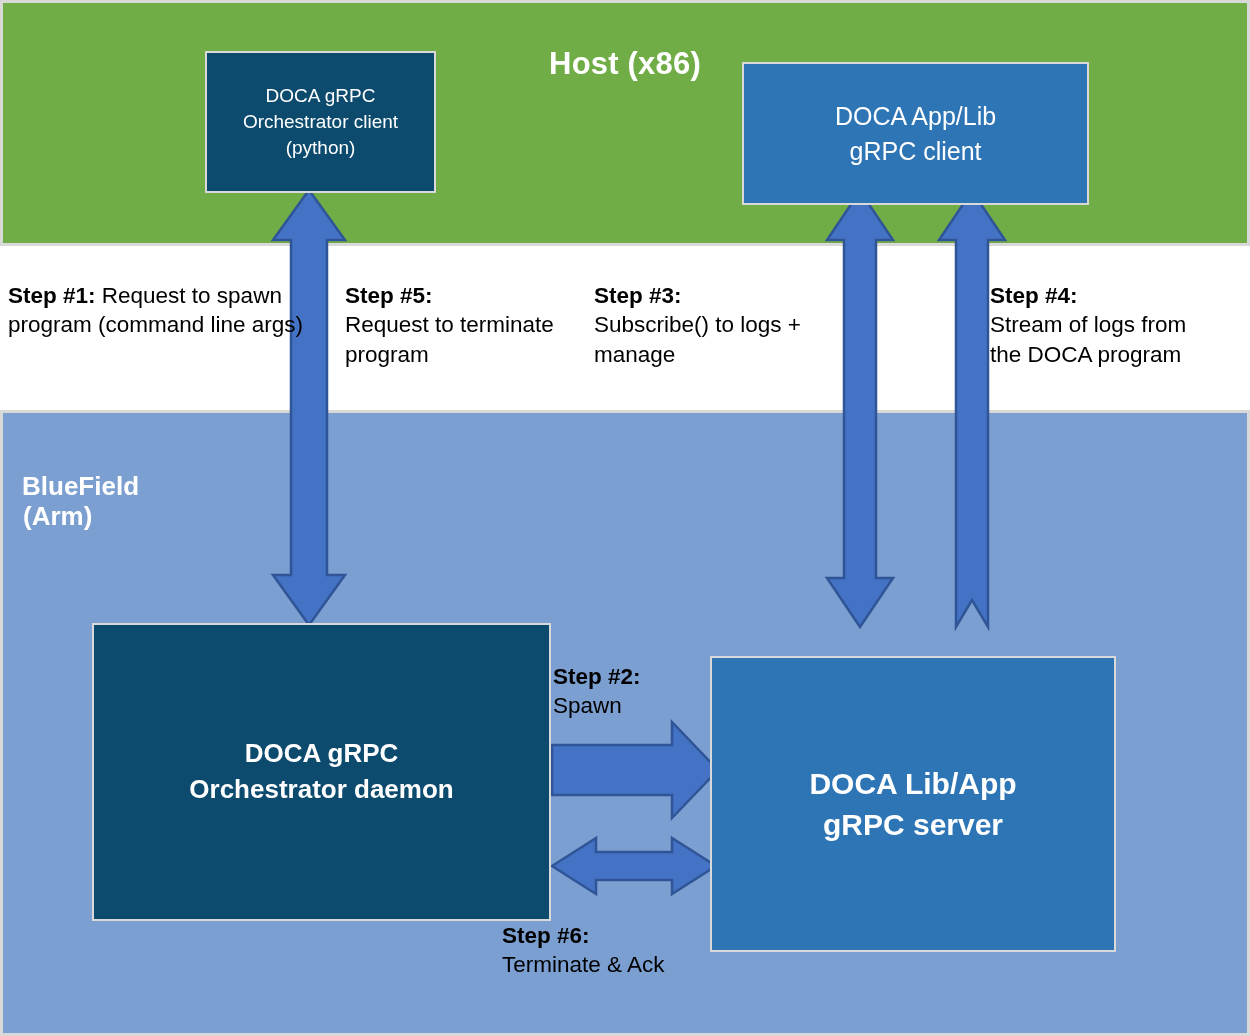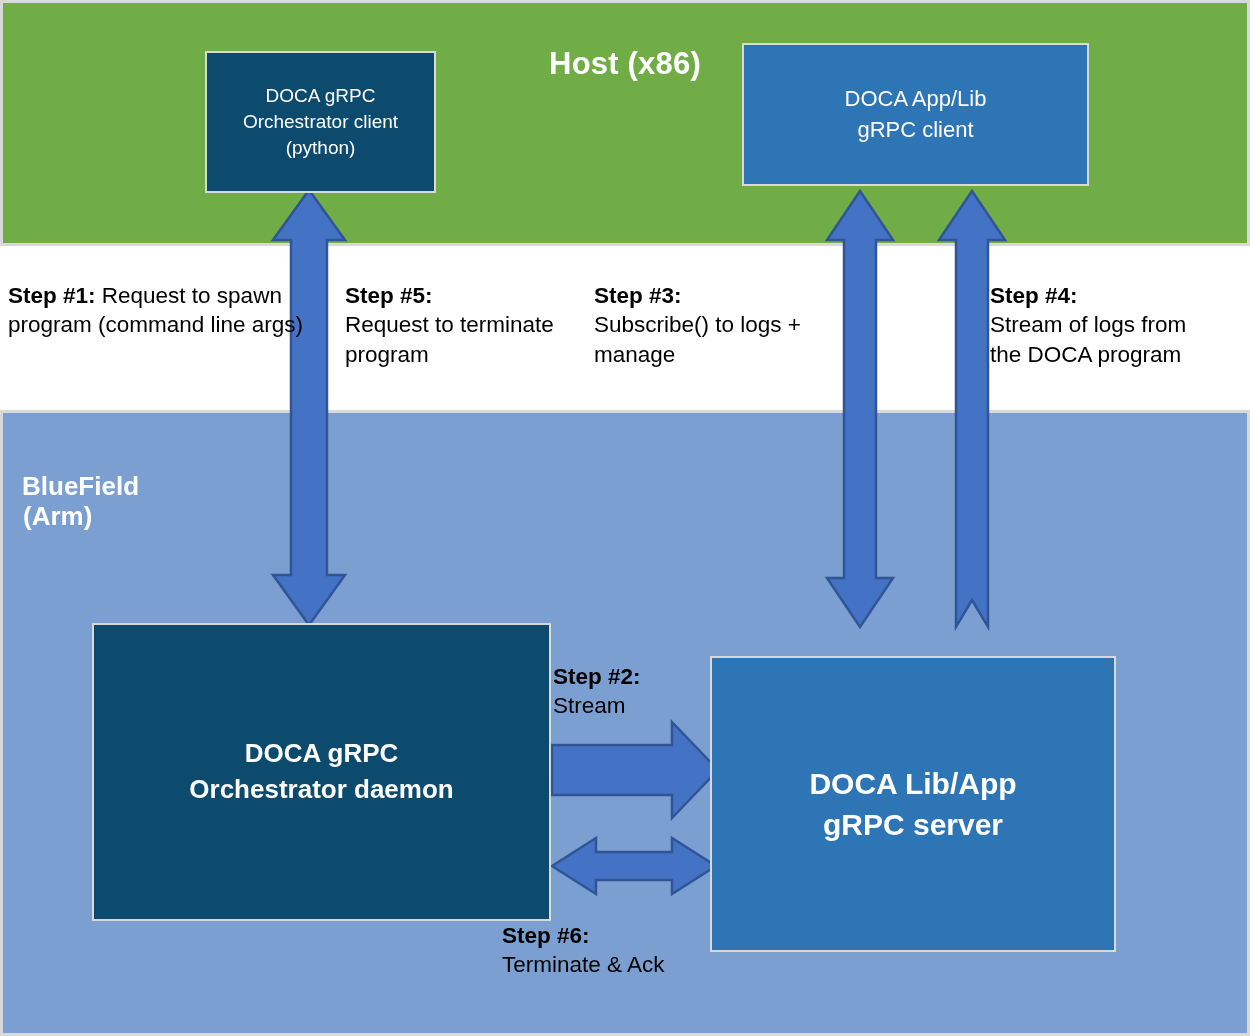--- a/index.html
+++ b/index.html
@@ -58,22 +58,22 @@
   }
   .node .txt { white-space: pre-line; display: block; width: 100%; }
   .purple { background: #0c4a6e; }
   .blue   { background: #2E75B6; }
 
   #node-orch-client {
     left: 205px; top: 51px; width: 231px; height: 142px;
     font-size: 19px;
   }
   #node-applib-client {
-    left: 742px; top: 43px; width: 347px; height: 143px;
-    font-size: 22px;
+    left: 742px; top: 62px; width: 347px; height: 143px;
+    font-size: 25px;
   }
   #node-orch-daemon {
     left: 92px; top: 623px; width: 459px; height: 298px;
     font-size: 26px; font-weight: bold;
   }
   #node-grpc-server {
     left: 710px; top: 656px; width: 406px; height: 296px;
     font-size: 30px; font-weight: bold;
   }
 
@@ -166,21 +166,21 @@
     <span class="body">Subscribe() to logs + manage</span>
   </div>
 
   <div class="step-label" id="step4-label">
     <b>Step #4:</b><br>
     <span class="body">Stream of logs from the DOCA program</span>
   </div>
 
   <div class="step-label" id="step2-label">
     <b>Step #2:</b><br>
-    <span class="body">Stream</span>
+    <span class="body">Spawn</span>
   </div>
 
   <div class="step-label" id="step6-label">
     <b>Step #6:</b><br>
     <span class="body">Terminate &amp; Ack</span>
   </div>
 
 </div>
 
 </body></html>

